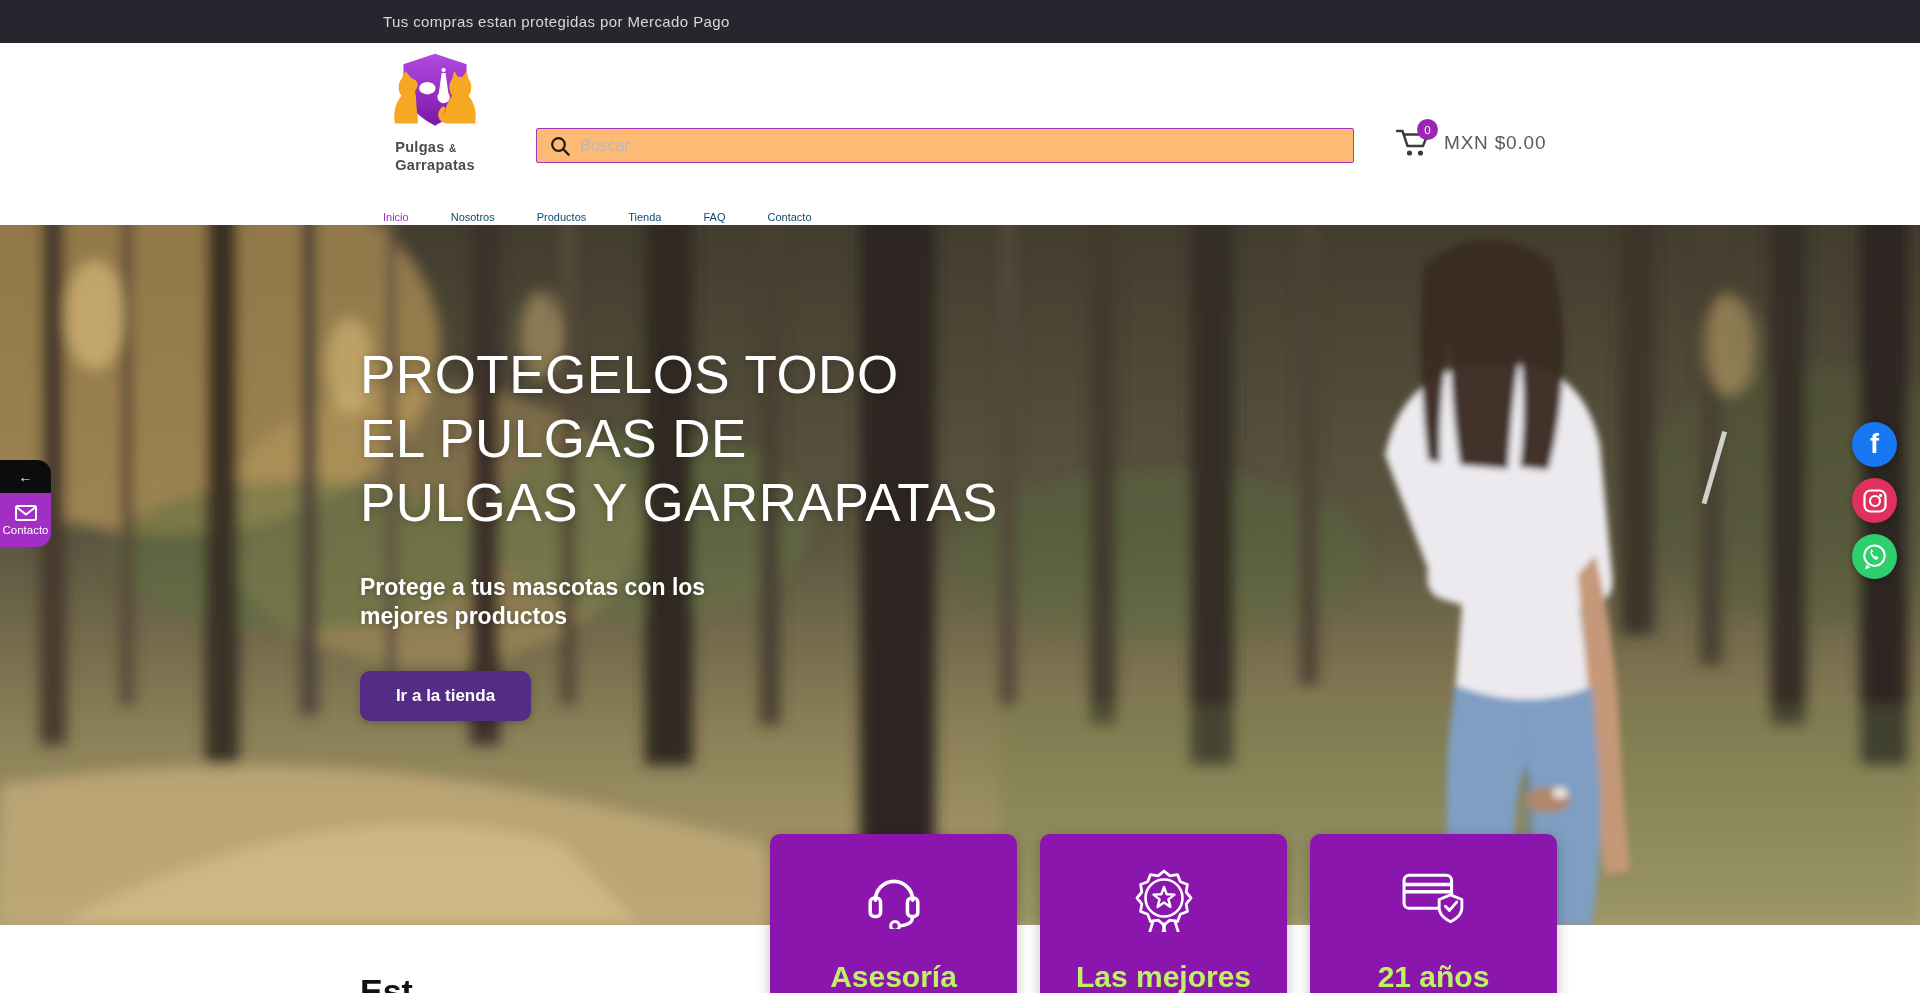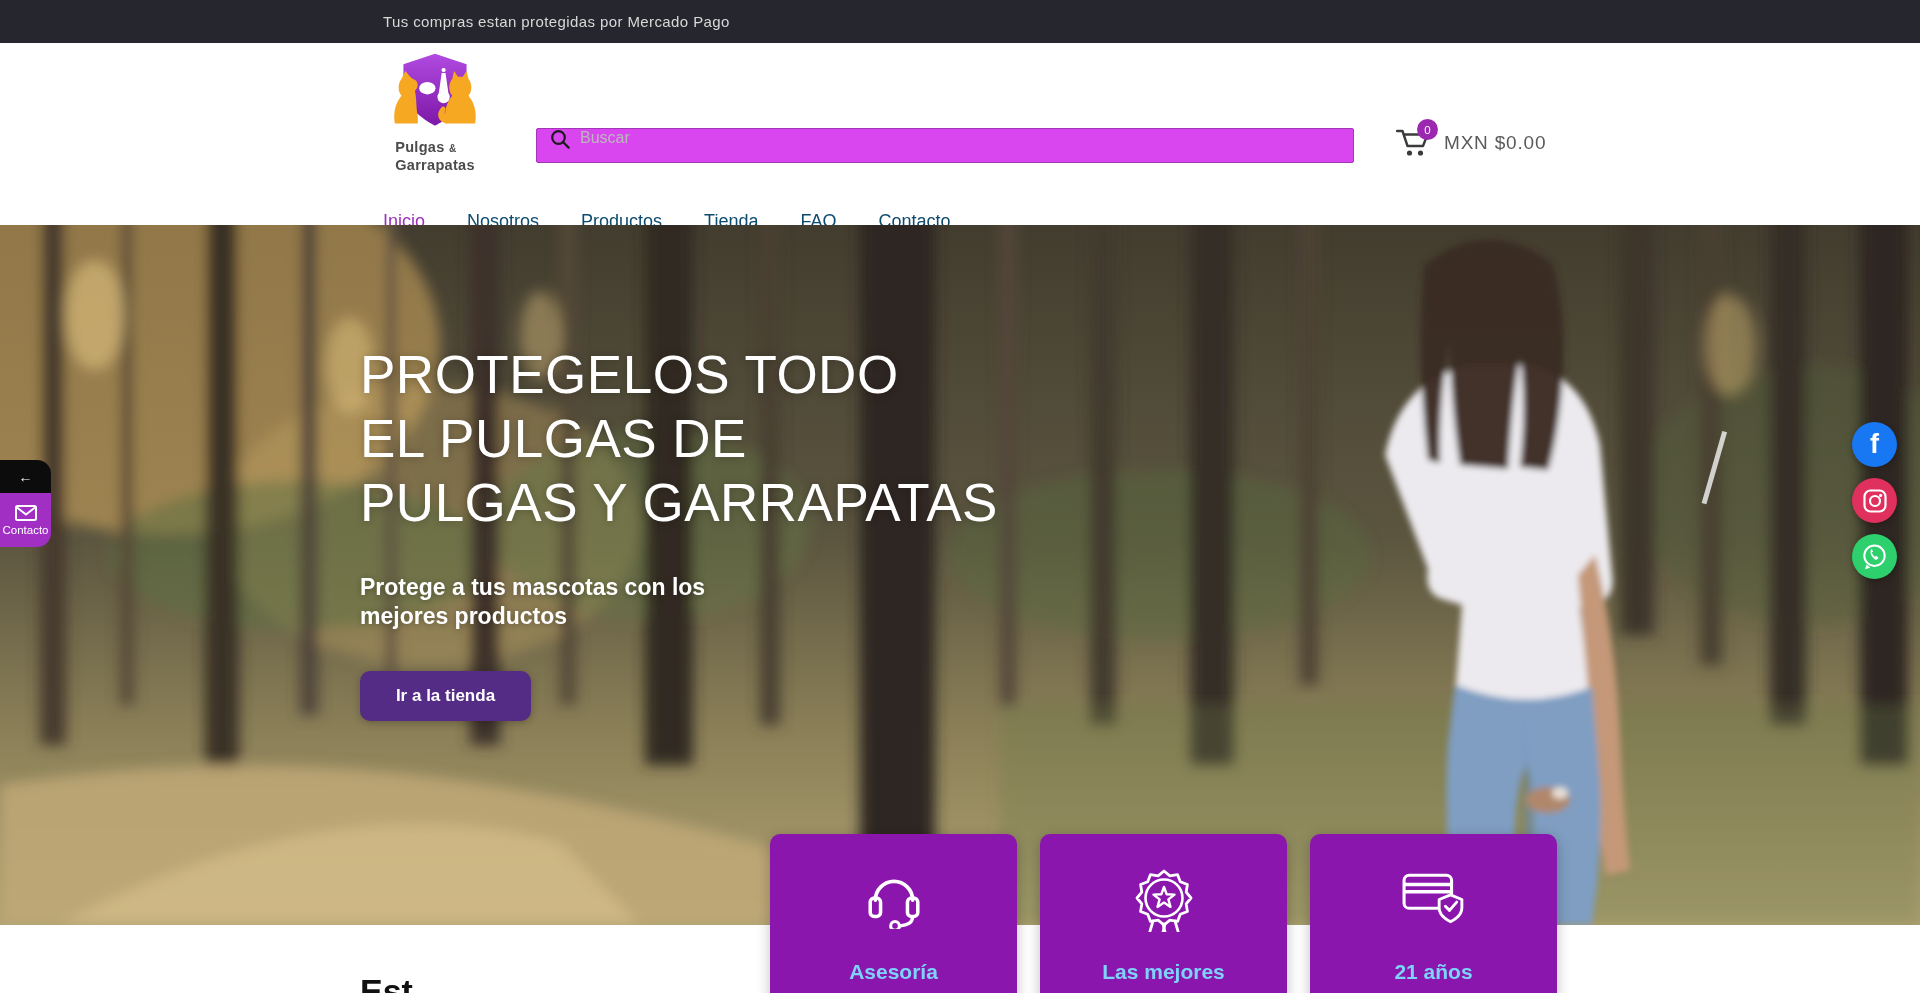--- a/index.html
+++ b/index.html
@@ -14,36 +14,36 @@
   
   .header { position:relative; height:182px; background:#ffffff; }
   .logo-block { position:absolute; left:380px; top:6px; width:110px; display:flex;
     flex-direction:column; align-items:center; }
   .logo-block svg { width:96px; height:88px; }
   .logo-text { text-align:left; color:#4b4b4b; font-size:14.5px; font-weight:600;
     letter-spacing:.3px; line-height:17px; margin-top:2px; }
   .logo-text .amp { font-size:10px; }
 
   .searchbar { position:absolute; left:536px; top:85px; width:818px; height:35px;
-    border:1.5px solid #a238b8; border-radius:2px; background:#d946ef; display:flex;
-    align-items:flex-start; padding:0 2px 0 13px; }
+    border:1.5px solid #a238b8; border-radius:2px; background:#fdba74; display:flex;
+    align-items:center; padding:0 2px 0 13px; }
   .searchbar svg { flex:0 0 auto; margin-right:10px; }
   .searchbar input { border:none; outline:none; flex:1; font-size:16px; color:#333;
     font-family:"Liberation Sans", sans-serif; background:transparent; }
   .searchbar input::placeholder { color:#b9b9b9; }
 
   .cart { position:absolute; left:1396px; top:84px; display:flex; align-items:center; gap:12px; }
   .cart-icon-wrap { position:relative; width:36px; height:32px; }
   .cart-badge { position:absolute; top:-8px; right:-6px; width:21px; height:21px;
     border-radius:50%; background:#9c27b0; color:#fff; font-size:11.5px; display:flex;
     align-items:center; justify-content:center; }
   .cart-amount { font-size:19px; color:#5a5a5a; letter-spacing:.8px; }
 
   .mainnav { position:absolute; left:383px; top:168px; display:flex; gap:42px;
-    font-size:18px; color:#3c3c3c; }
+    font-size:11px; color:#3c3c3c; }
   .mainnav a { text-decoration:none; color:#0c4a6e; cursor:pointer; }
   .mainnav a.active { color:#9d2fbc; }
 
   
   .hero { position:absolute; left:0; top:225px; width:1920px; height:700px; overflow:hidden;
     background:#ef4444; }
   .hero svg.scene { position:absolute; left:0; top:0; }
   .hero-content { position:absolute; left:360px; top:118px; z-index:2; }
   .hero-title { color:#fff; font-size:53px; font-weight:400; letter-spacing:.5px;
     line-height:64px; text-shadow:0 1px 8px rgba(0,0,0,.25); }
@@ -68,21 +68,21 @@
   .soc { width:45px; height:45px; border-radius:50%; display:flex; align-items:center;
     justify-content:center; cursor:pointer; box-shadow:0 2px 6px rgba(0,0,0,.25); }
   .soc.fb { font-size:27px; font-weight:700; color:#fff; }
 
   
   .card { position:absolute; top:834px; width:247px; height:300px; background:#8a16ad;
     border-radius:10px; display:flex; flex-direction:column; align-items:center; z-index:5;
     box-shadow:0 4px 14px rgba(0,0,0,.25); }
   .card .icon-area { margin-top:32px; height:66px; display:flex; align-items:center;
     justify-content:center; }
-  .card .card-label { margin-top:28px; color:#7dd3fc; font-size:21px; font-weight:600; }
+  .card .card-label { margin-top:28px; color:#bef264; font-size:30px; font-weight:600; }
   .card1 { left:770px; } .card2 { left:1040px; } .card3 { left:1310px; }
 
   
   .below { position:absolute; left:0; top:925px; width:1920px; height:68px; background:#fff; }
   .below-heading { position:absolute; left:360px; top:47px; font-size:34px; font-weight:700;
     color:#111; }
 </style>
 </head>
 <body>
 

